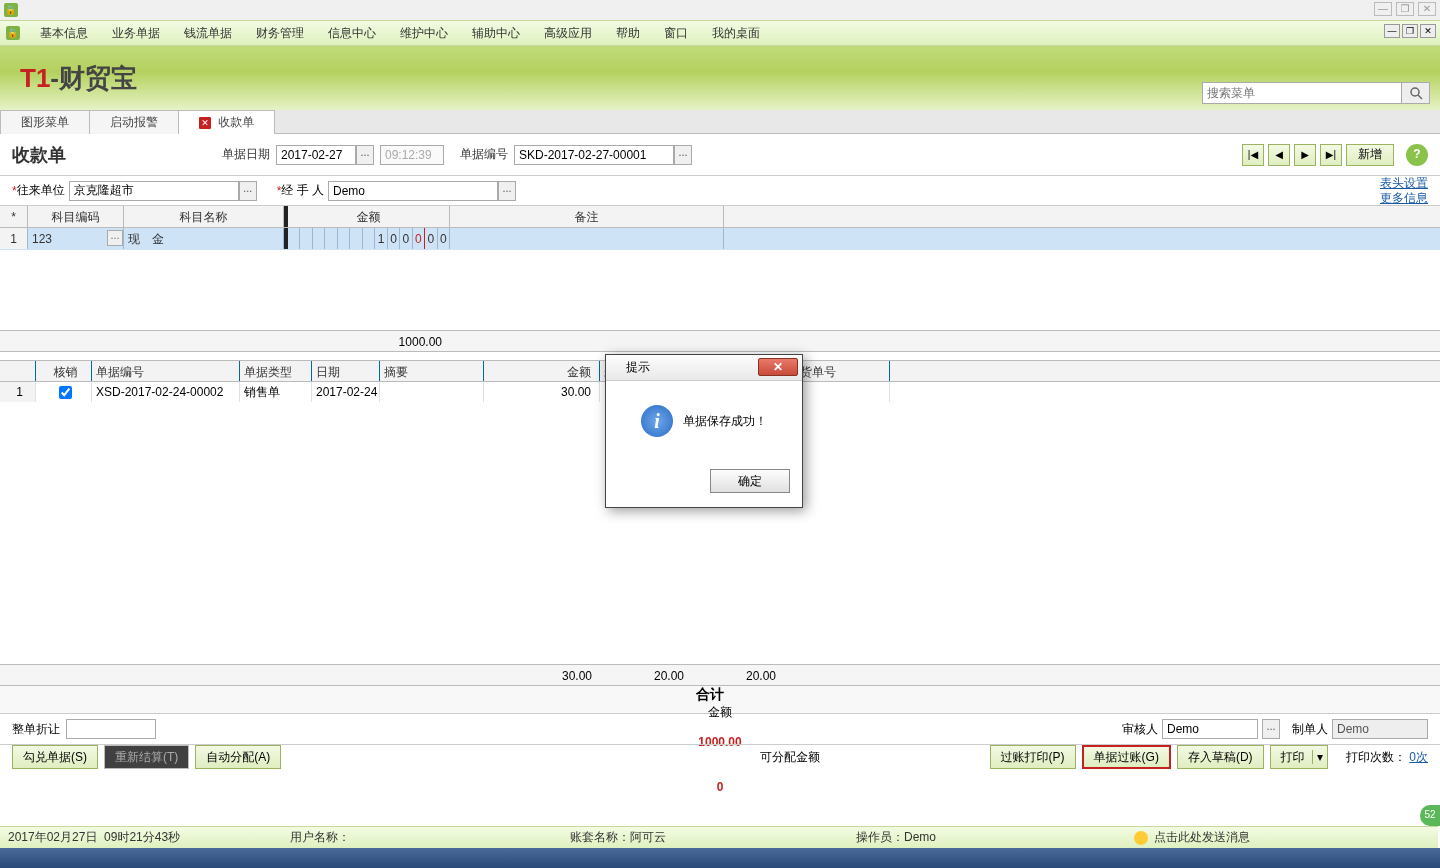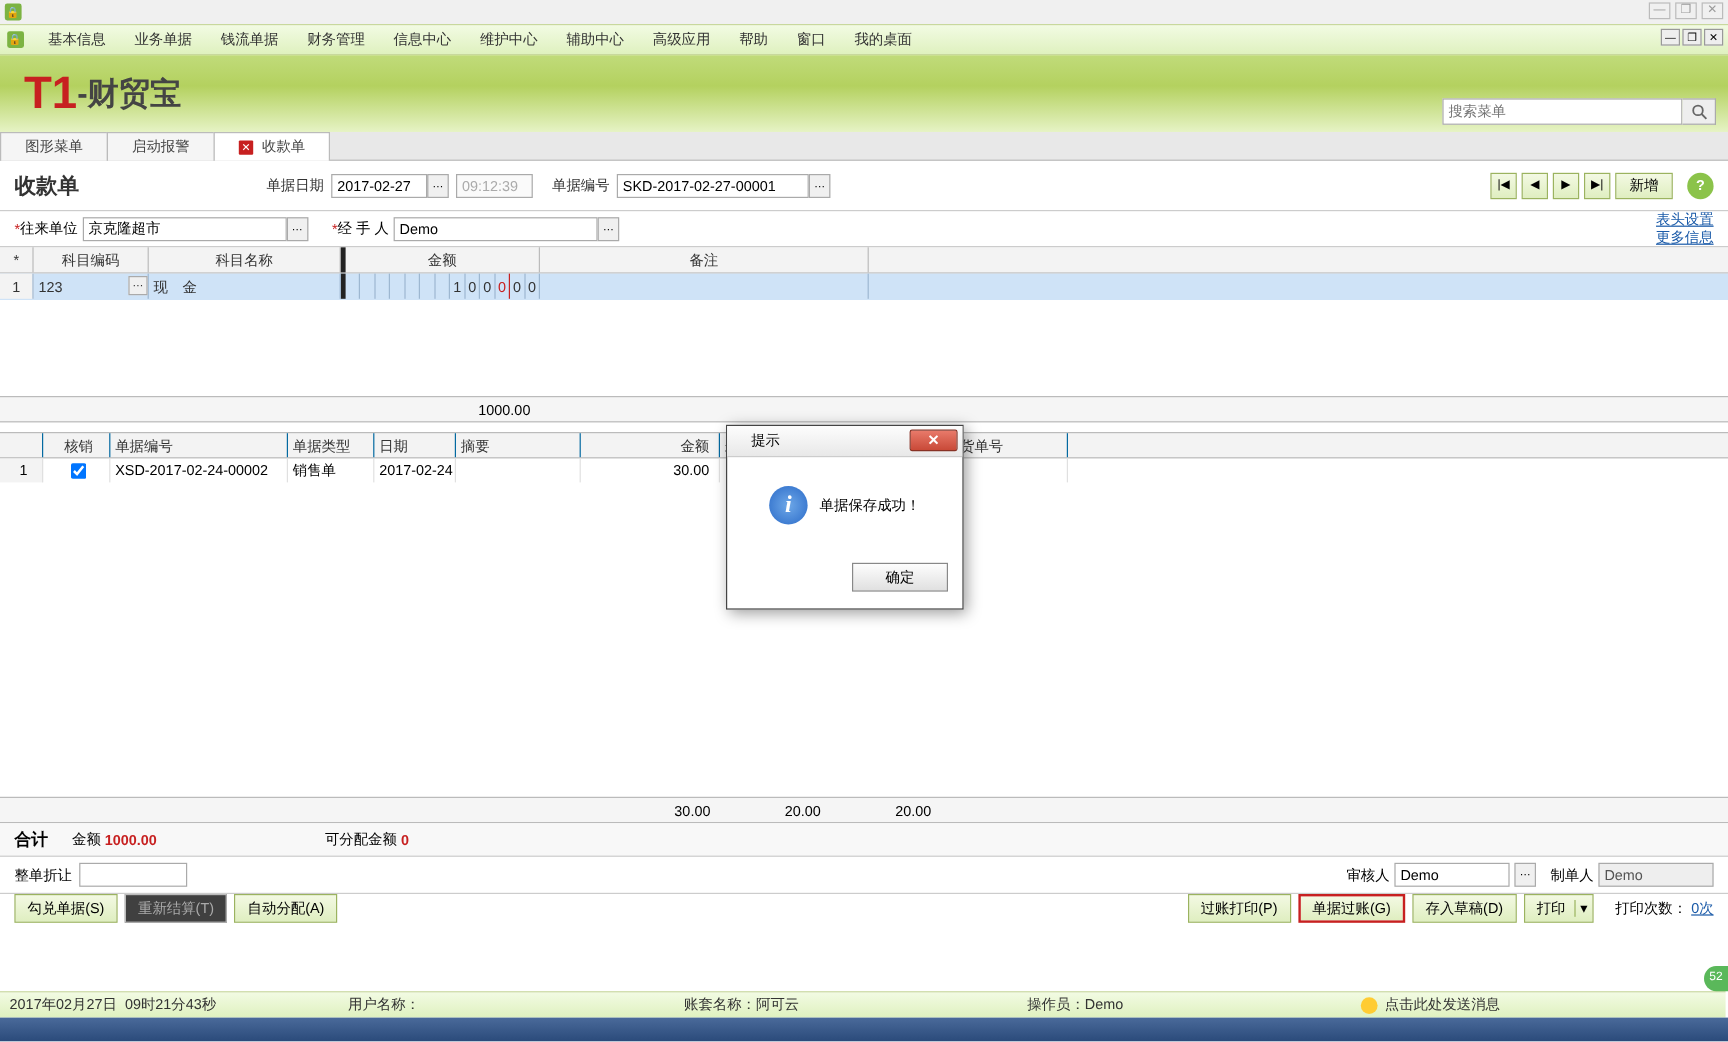--- a/index.html
+++ b/index.html
@@ -13,21 +13,21 @@
 
 
 .menubar { height: 26px; background: linear-gradient(#f2fbe3, #dff1bf); display: flex; align-items: center; padding-left: 6px; border-top: 1px solid #c8d89d; border-bottom: 1px solid #c8d89d; }
 .menubar .lock { width: 14px; height: 14px; background: #7cb342; border-radius: 2px; margin-right: 8px; display: inline-flex; align-items: center; justify-content: center; color: #fff; font-size: 9px; }
 .menubar .item { padding: 0 12px; cursor: pointer; color: #333; }
 .menubar-controls { position: absolute; right: 4px; top: 24px; display: flex; gap: 2px; }
 .menubar-controls span { display: inline-block; width: 16px; height: 14px; border: 1px solid #999; background: #eee; text-align: center; line-height: 12px; font-size: 9px; cursor: pointer; }
 
 
 .banner { height: 64px; background: linear-gradient(#c0db7a, #b4d15f 40%, #e6f3c5); display: flex; align-items: center; padding-left: 20px; position: relative; }
-.logo { font-size: 38px; font-weight: bold; color: #c72020; font-family: Arial; }
+.logo { font-size: 26px; font-weight: bold; color: #c72020; font-family: Arial; }
 .logo-sub { font-size: 26px; font-weight: bold; color: #444; }
 .search-wrap { position: absolute; right: 10px; bottom: 6px; display: flex; }
 .search-input { width: 200px; height: 22px; border: 1px solid #aaa; padding: 0 4px; color: #999; }
 .search-btn { width: 28px; height: 22px; border: 1px solid #aaa; border-left: none; background: #eee; cursor: pointer; display: flex; align-items: center; justify-content: center; }
 
 
 .tabs { height: 24px; background: #e8e8e8; display: flex; border-bottom: 1px solid #bbb; }
 .tab { padding: 0 20px; height: 24px; line-height: 22px; border: 1px solid #bbb; border-bottom: none; background: #f5f5f5; margin-right: -1px; cursor: pointer; color: #444; }
 .tab.active { background: #fff; }
 .tab .x-icon { display: inline-block; width: 12px; height: 12px; background: #c72020; color: #fff; font-size: 9px; text-align: center; line-height: 12px; margin-right: 4px; border-radius: 1px; }
@@ -66,21 +66,21 @@
 
 .grid2-head { height: 22px; display: flex; background: #f3f3f3; border-bottom: 1px solid #bbb; border-top: 1px solid #bbb; margin-top: 8px; }
 .g2c { border-right: 1px solid #0369a1; line-height: 22px; padding-left: 4px; color: #333; }
 .g2-n { width: 36px; } .g2-chk { width: 56px; text-align: center; } .g2-doc { width: 148px; } .g2-type { width: 72px; } .g2-date { width: 68px; } .g2-sum { width: 104px; } .g2-amt { width: 116px; text-align: right; padding-right: 8px; } .g2-left { width: 92px; } .g2-this { width: 92px; } .g2-ref { width: 106px; }
 .grid2-row { height: 20px; display: flex; }
 .g2c-cell { border-right: 1px solid #e0e0e0; line-height: 20px; padding-left: 4px; }
 .grid2-body { height: 282px; overflow: hidden; position: relative; }
 .grid2-total { height: 22px; display: flex; background: #f5f5f5; border-top: 1px solid #bbb; border-bottom: 1px solid #bbb; }
 
 
-.sum-row { height: 28px; display: flex; align-items: center; padding: 0 12px; background: #f8f8f8; border-bottom: 1px solid #ccc; }
+.sum-row { height: 28px; display: flex; align-items: center; padding: 0 12px; background: #f8f8f8; border-bottom: 1px solid #ccc; flex-direction: column; }
 .sum-row .lbl { font-weight: bold; margin-right: 20px; font-size: 14px; }
 .sum-row .red { color: #c72020; font-weight: bold; }
 
 .discount-row { height: 30px; display: flex; align-items: center; padding: 0 12px; position: relative; }
 .discount-row .right { position: absolute; right: 12px; display: flex; align-items: center; }
 
 
 .action-bar { height: 34px; display: flex; align-items: flex-start; padding: 0 12px; border-top: 1px solid #ccc; position: relative; }
 .abtn { height: 24px; padding: 0 10px; border: 1px solid #9bb35f; background: linear-gradient(#f3f9e3, #dfeec0); cursor: pointer; margin-right: 6px; }
 .abtn.disabled { background: #404040; border-color: #bbb; color: #aaa; cursor: default; }

